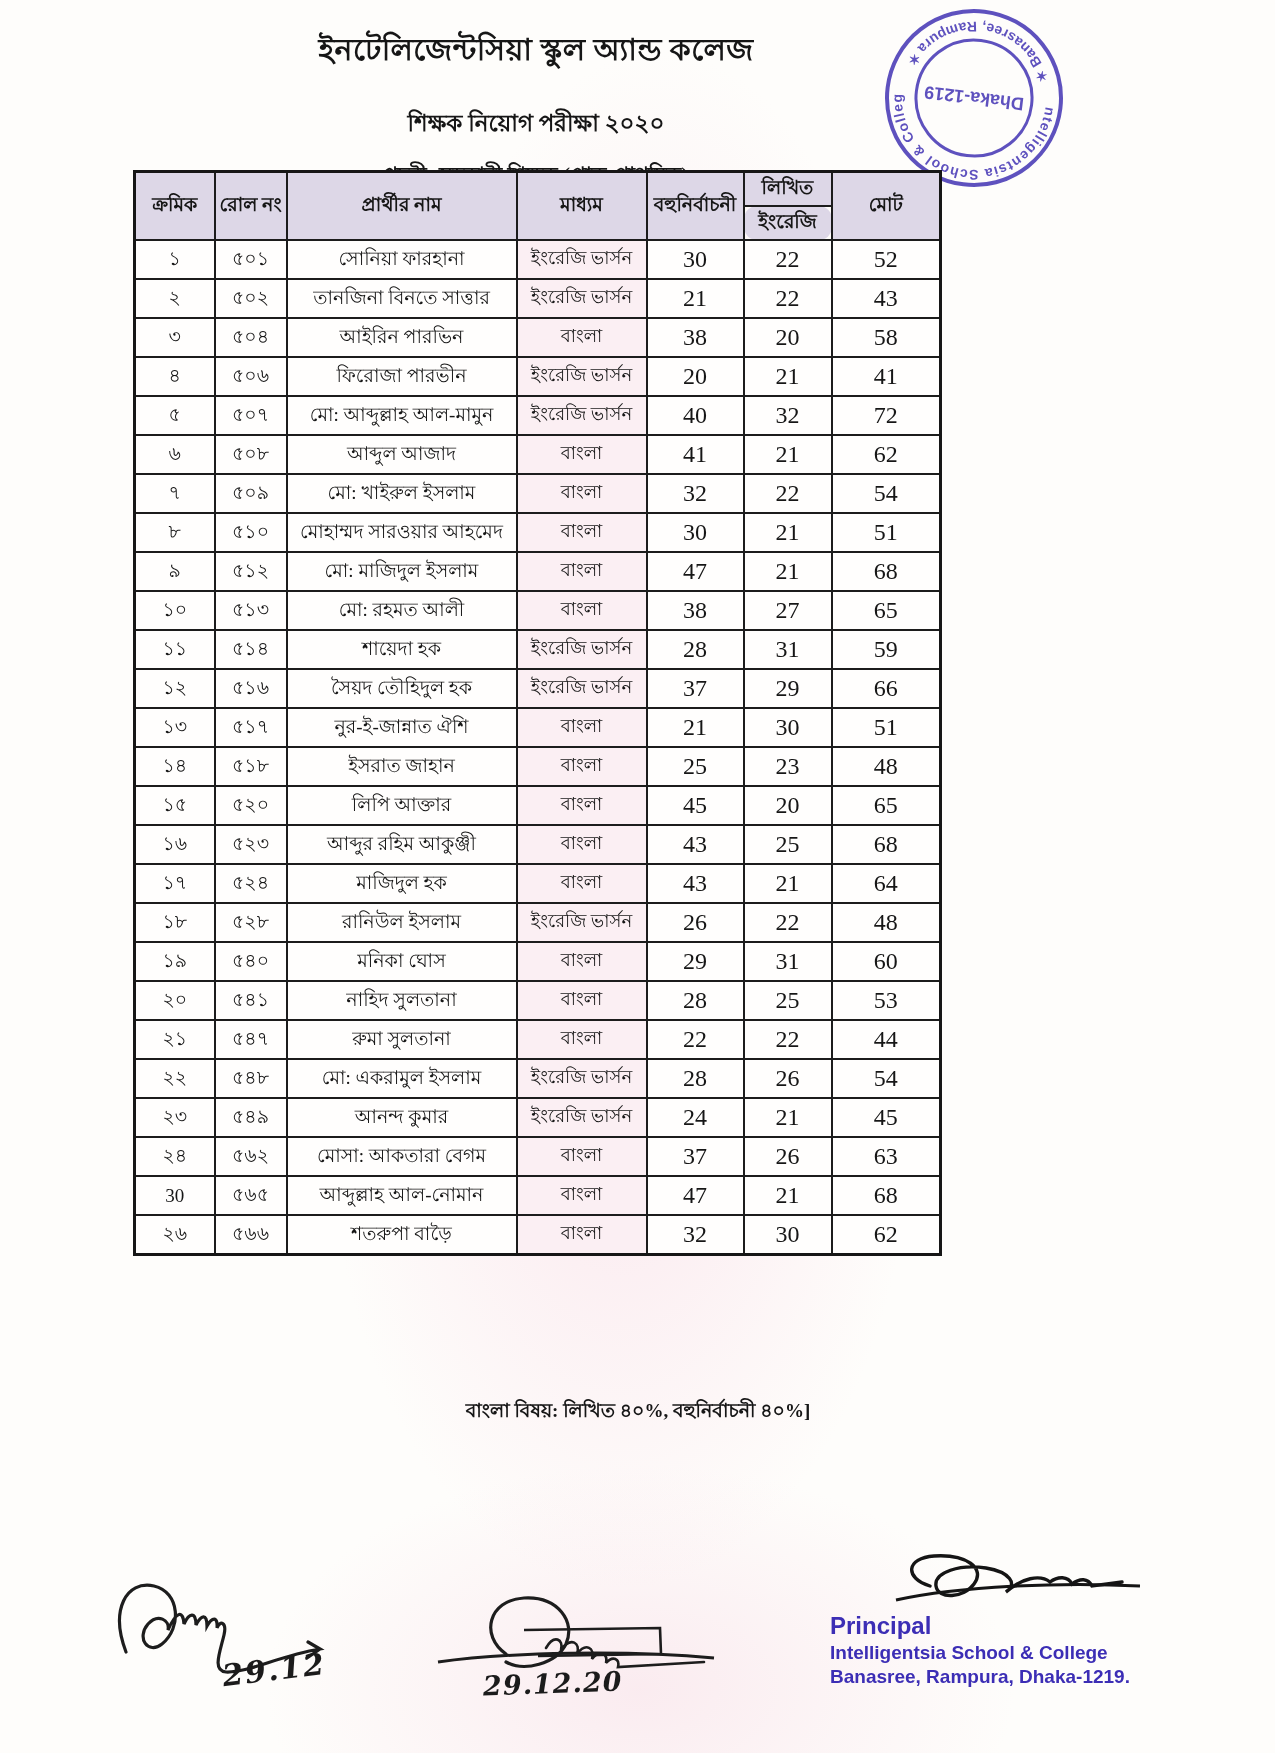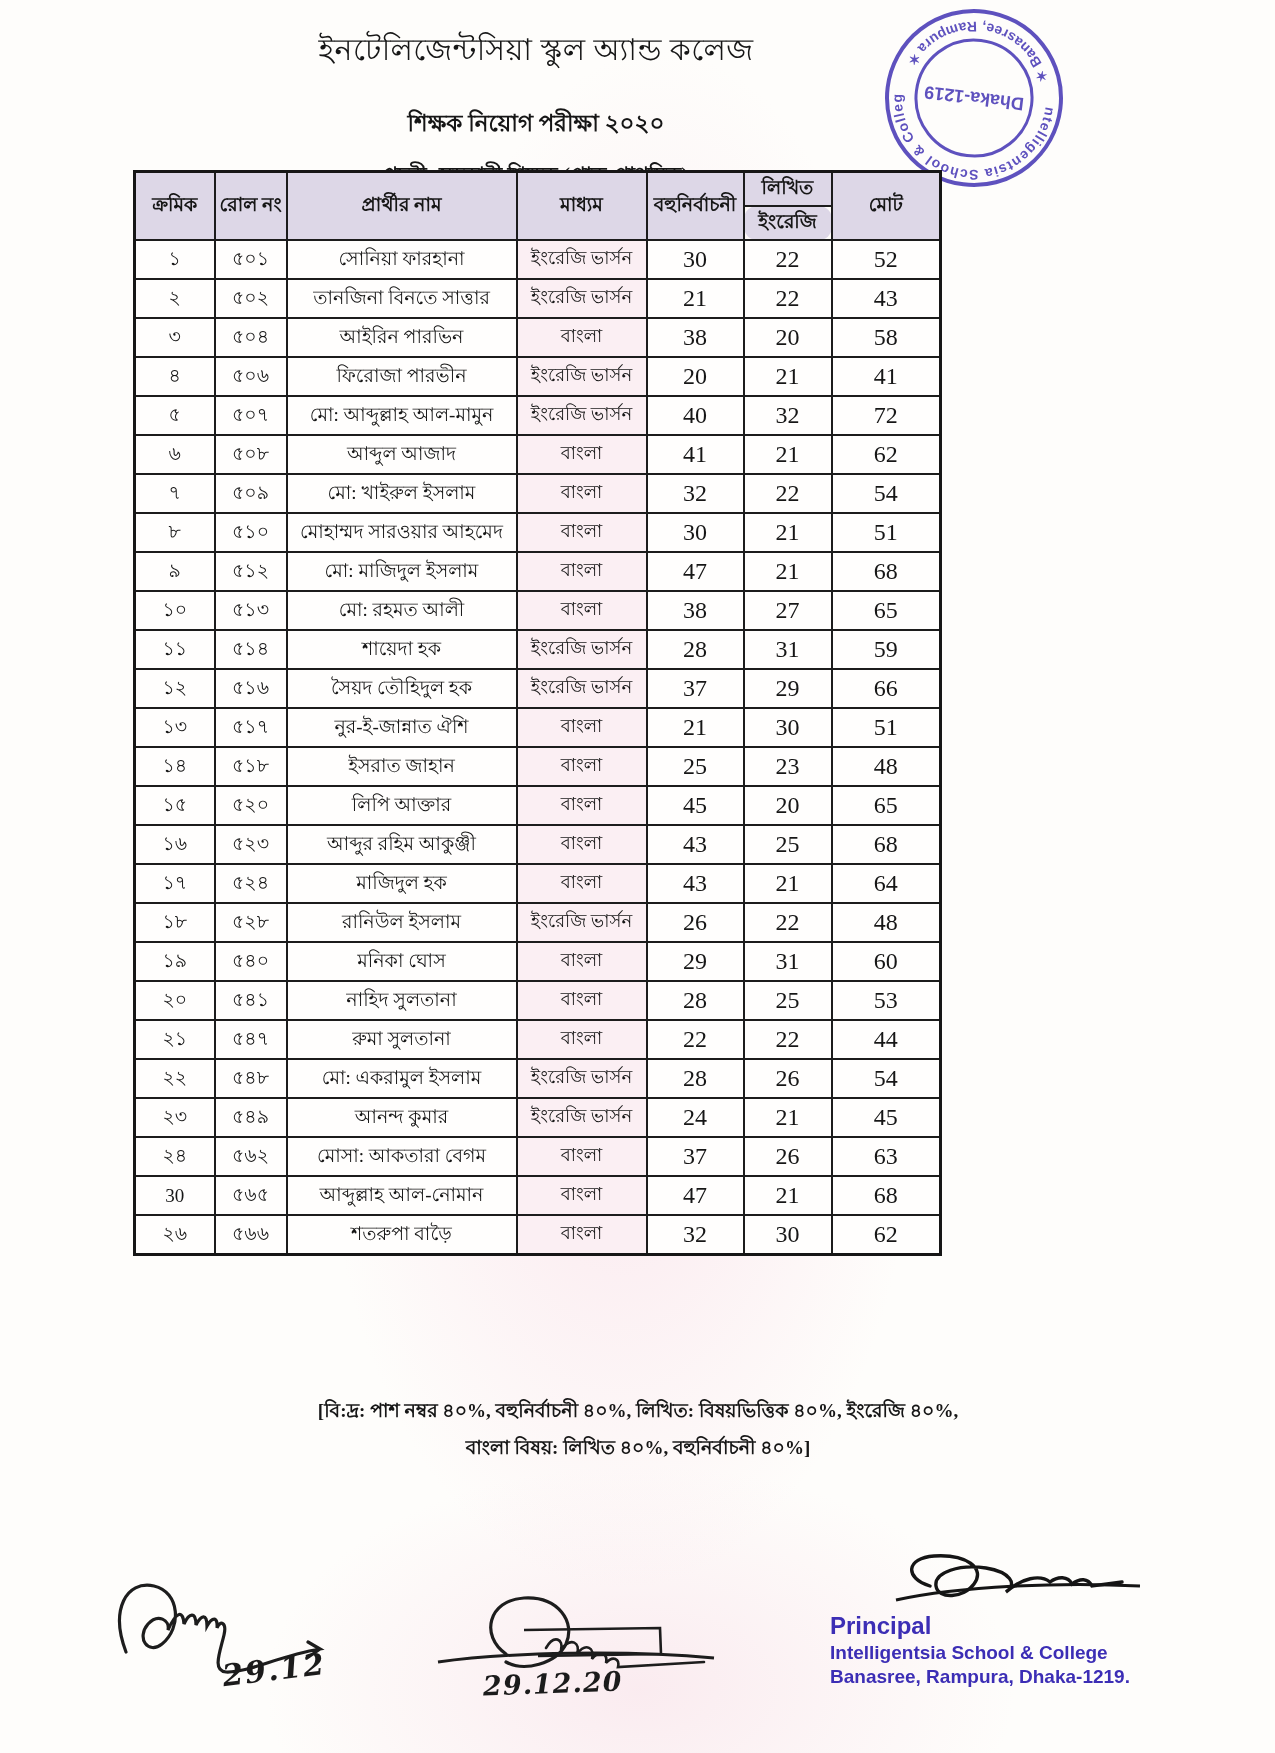--- a/index.html
+++ b/index.html
@@ -10,21 +10,21 @@
     background:
       radial-gradient(ellipse 420px 700px at 620px 1100px, rgba(248,216,228,.55), rgba(248,216,228,0) 70%),
       radial-gradient(ellipse 300px 500px at 660px 400px, rgba(247,222,232,.40), rgba(247,222,232,0) 70%),
       radial-gradient(ellipse 500px 300px at 640px 1690px, rgba(246,214,226,.45), rgba(246,214,226,0) 75%),
       #fefdfb;
     font-family:"Liberation Serif", serif;
     color:#161616;
     overflow:hidden;
   }
   .header{position:absolute;left:133px;top:26px;width:806px;text-align:center;}
-  .school-name{font-size:30px;font-weight:normal;letter-spacing:.5px;}
+  .school-name{font-size:30px;font-weight:bold;letter-spacing:.5px;}
   .exam-title{font-size:23px;font-weight:bold;margin-top:28px;}
   .position-line{font-size:21px;font-weight:bold;margin-top:15px;}
   .sheet-title{font-size:20px;font-weight:bold;margin-top:6px;}
 
   .stamp{position:absolute;left:812px;top:2px;}
 
   table.results{
     position:absolute;left:133px;top:170px;width:806px;
     border-collapse:collapse;table-layout:fixed;
   }
@@ -382,21 +382,20 @@
       <td class="c-name">শতরুপা বাড়ৈ</td>
       <td class="c-medium">বাংলা</td>
       <td class="c-mcq">32</td>
       <td class="c-written">30</td>
       <td class="c-total">62</td>
     </tr>
   </tbody>
   </table>
 
   <div class="note">
-    <div>[বি:দ্র: পাশ নম্বর ৪০%, বহুনির্বাচনী ৪০%, লিখিত: বিষয়ভিত্তিক ৪০%, ইংরেজি ৪০%,</div>
     <div>বাংলা বিষয়: লিখিত ৪০%, বহুনির্বাচনী ৪০%]</div>
   </div>
 
   <svg class="sig" style="left:108px;top:1572px;" width="240" height="135" viewBox="0 0 240 135">
     <path d="M18,80 C2,38 18,8 46,14 C72,20 74,56 54,72 C40,83 28,66 40,52 C50,41 62,48 60,58 C68,40 75,37 76,52 C81,41 88,39 88,53 C93,43 99,41 99,54 C104,45 110,44 109,56 C112,48 119,50 116,63 C112,80 104,99 118,100 C140,101 170,84 212,77 L200,70 M212,77 L199,86" fill="none" stroke="#1d1d1d" stroke-width="3.2" stroke-linecap="round"></path>
   </svg>
   <div class="sig-date date-left">29.12</div>
 
   <svg class="sig" style="left:428px;top:1592px;" width="290" height="110" viewBox="0 0 290 110">
     <path d="M78,62 C52,44 60,8 96,6 C130,4 148,30 138,52 C128,72 96,80 78,70" fill="none" stroke="#1d1d1d" stroke-width="3.2" stroke-linecap="round"></path>

